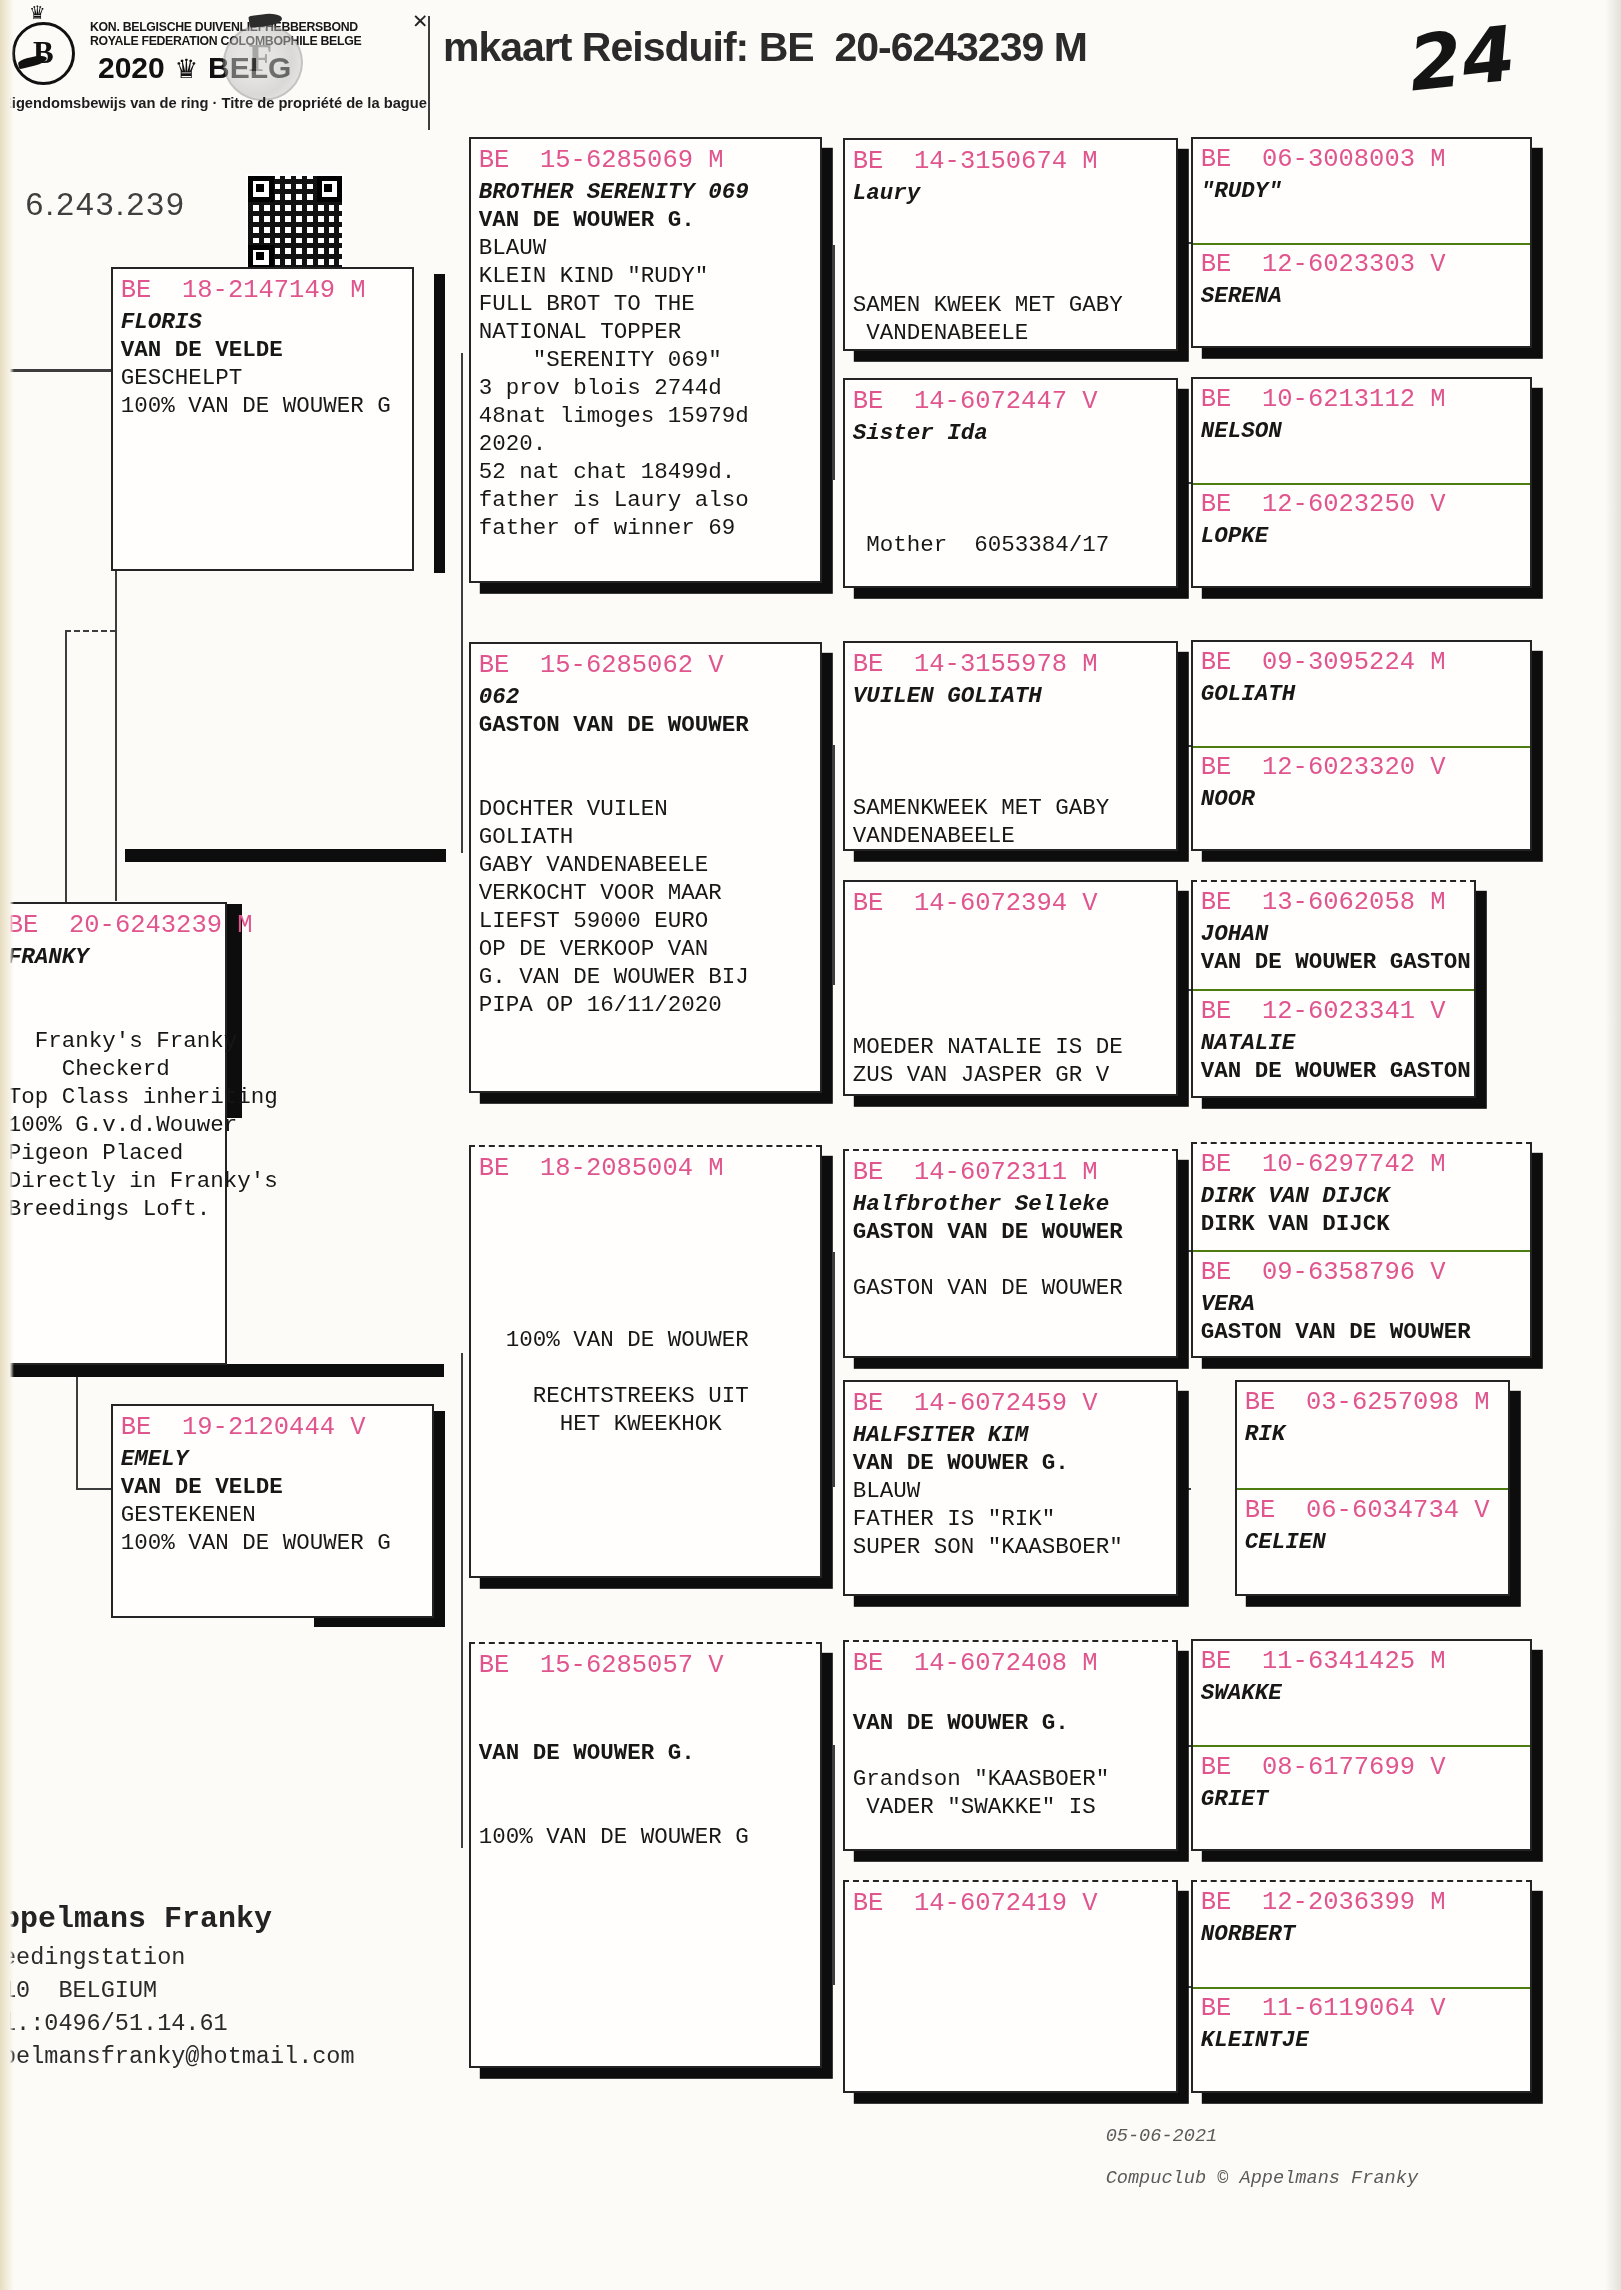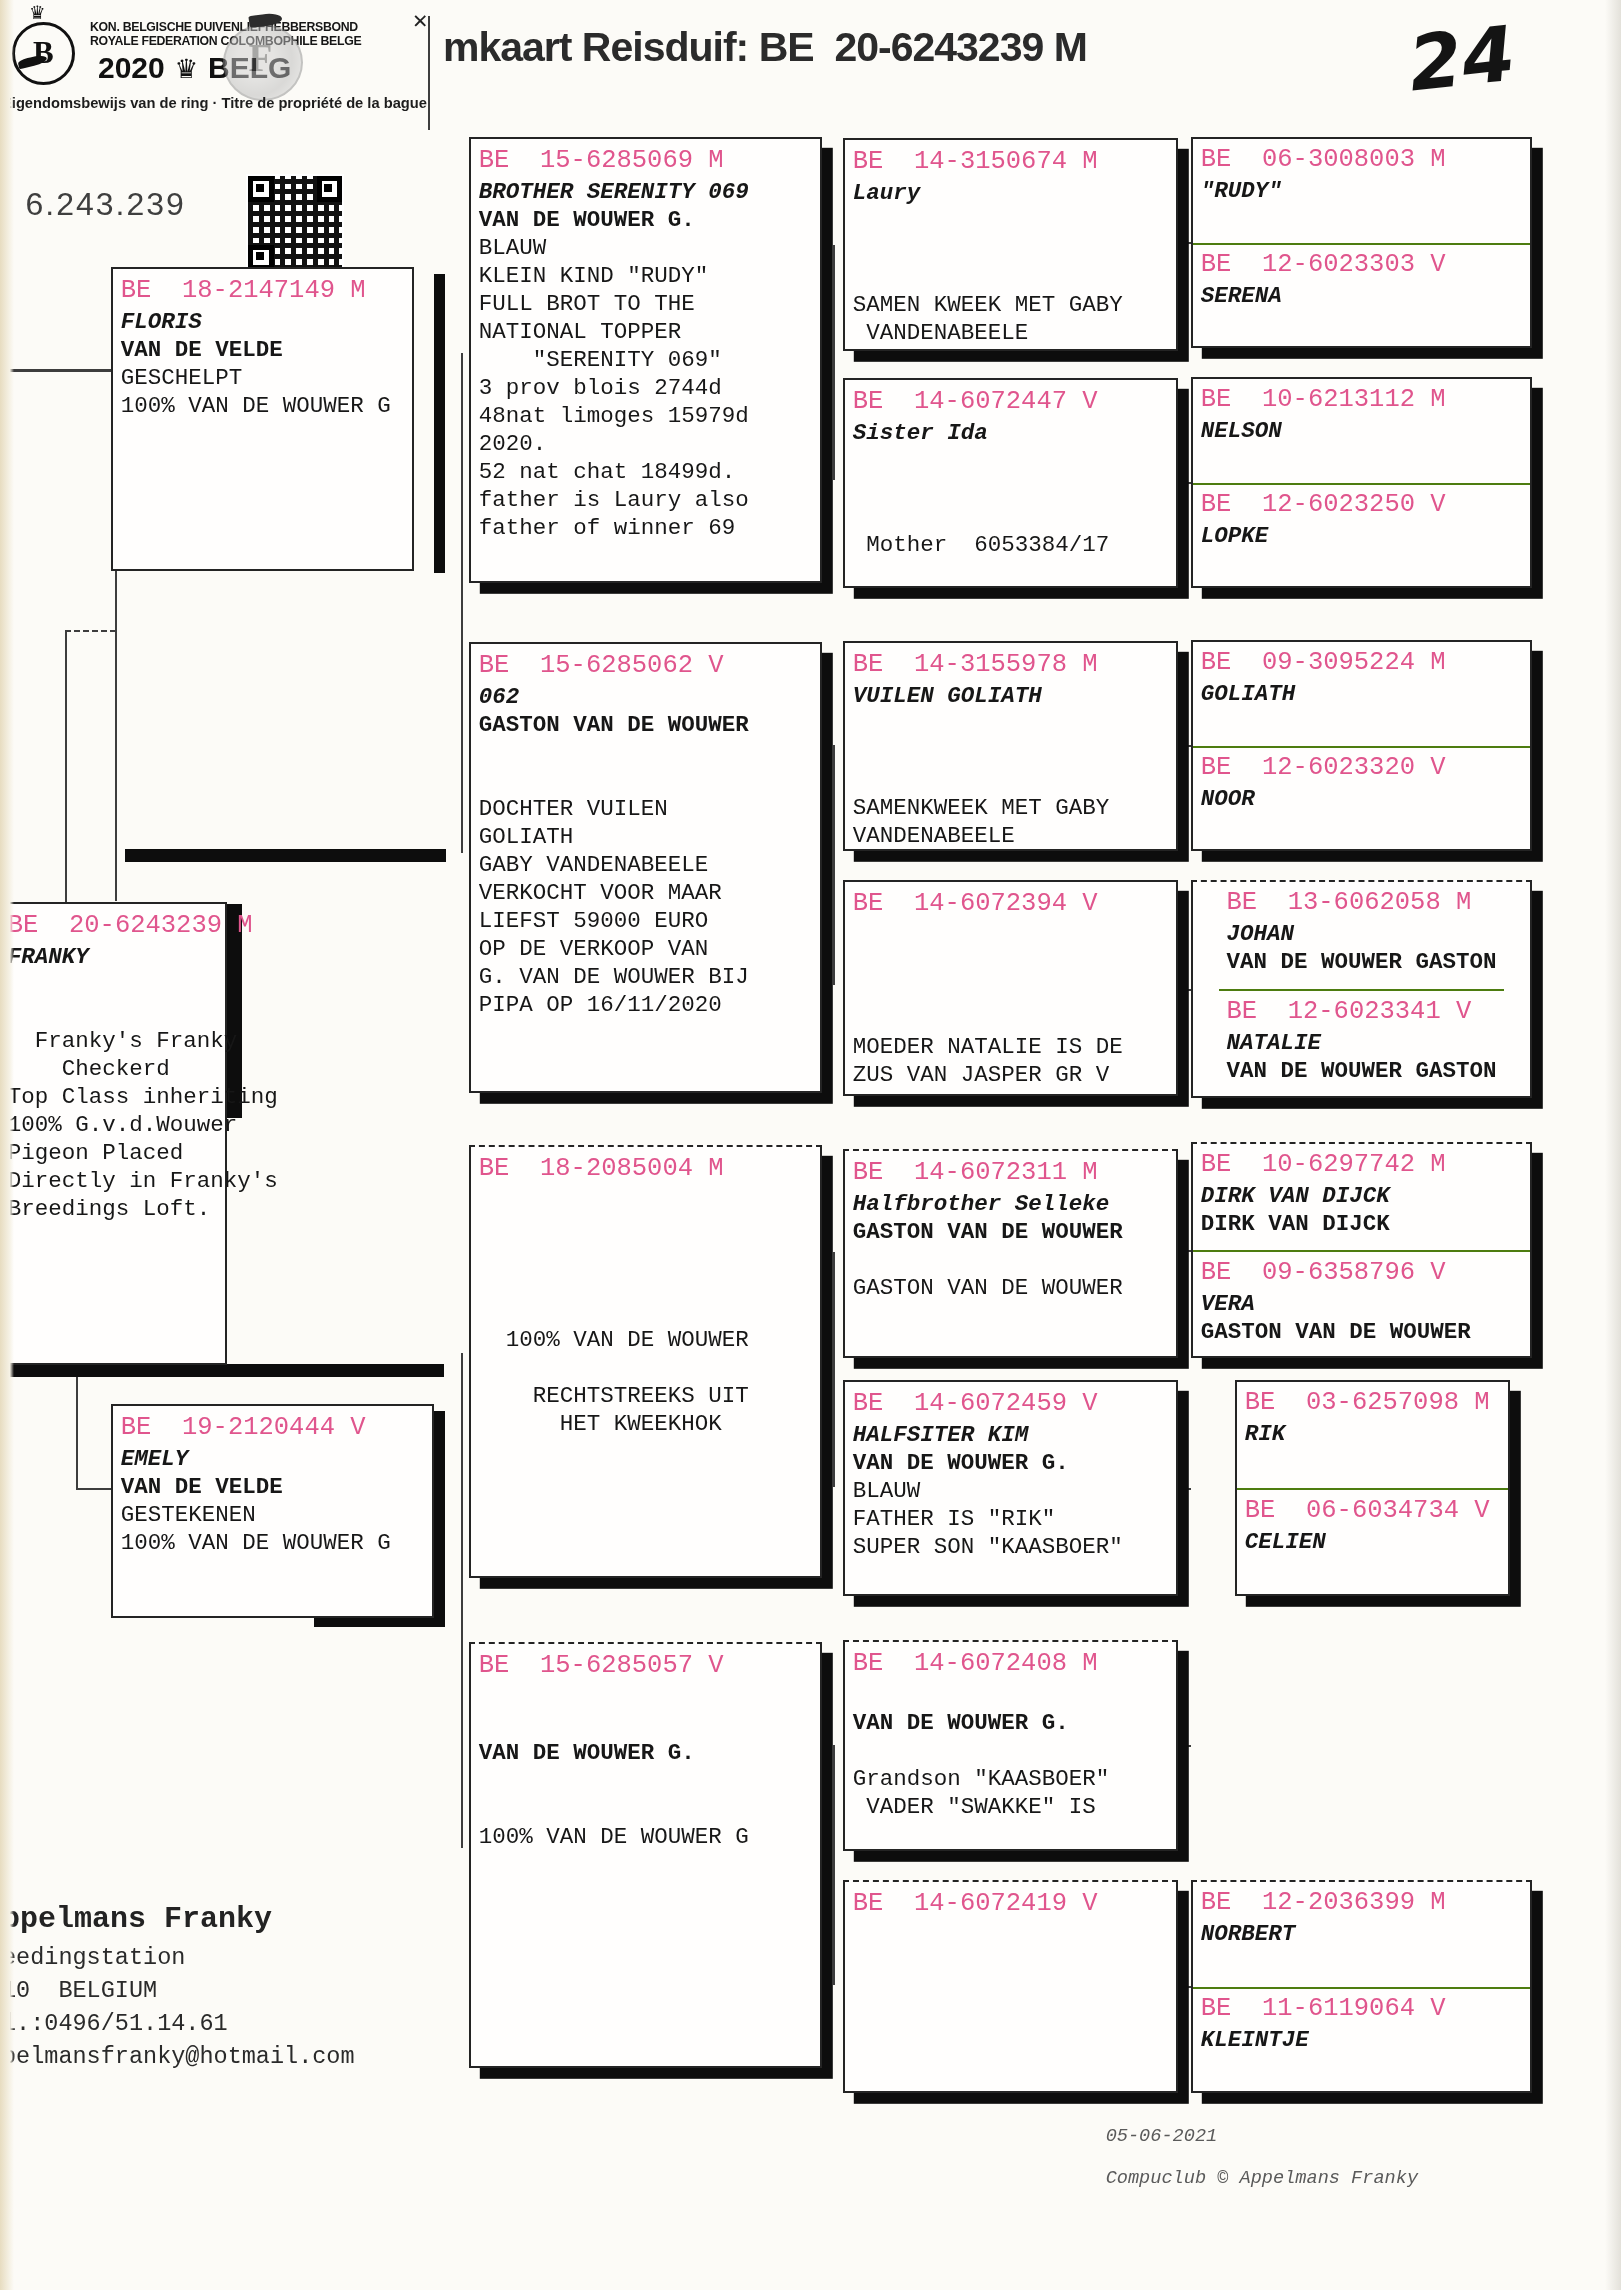--- a/index.html
+++ b/index.html
@@ -357,21 +357,21 @@
           <div class="ln ni">GOLIATH</div>
         </div>
     </div>
     <div class="sub">
       <div class="ring">BE  12-6023320 V</div>
       <div class="body">
           <div class="ln ni">NOOR</div>
         </div>
     </div>
   </div>
-  <div class="box pair dtop" style="left:1191px;top:880px;width:341px;height:218px;align-items:center;">
+  <div class="box pair dtop" style="left:1191px;top:880px;width:285px;height:218px;">
     <div class="sub">
       <div class="ring">BE  13-6062058 M</div>
       <div class="body">
           <div class="ln ni">JOHAN</div>
           <div class="ln nb">VAN DE WOUWER GASTON</div>
         </div>
     </div>
     <div class="sub">
       <div class="ring">BE  12-6023341 V</div>
       <div class="body">
@@ -400,20 +400,34 @@
     <div class="sub">
       <div class="ring">BE  03-6257098 M</div>
       <div class="body">
           <div class="ln ni">RIK</div>
         </div>
     </div>
     <div class="sub">
       <div class="ring">BE  06-6034734 V</div>
       <div class="body">
           <div class="ln ni">CELIEN</div>
+        </div>
+    </div>
+  </div>
+  <div class="box pair" style="left:1191px;top:1639px;width:341px;height:212px;">
+    <div class="sub">
+      <div class="ring">BE  11-6341425 M</div>
+      <div class="body">
+          <div class="ln ni">SWAKKE</div>
+        </div>
+    </div>
+    <div class="sub">
+      <div class="ring">BE  08-6177699 V</div>
+      <div class="body">
+          <div class="ln ni">GRIET</div>
         </div>
     </div>
   </div>
   <div class="box pair dtop" style="left:1191px;top:1880px;width:341px;height:213px;">
     <div class="sub">
       <div class="ring">BE  12-2036399 M</div>
       <div class="body">
           <div class="ln ni">NORBERT</div>
         </div>
     </div>

